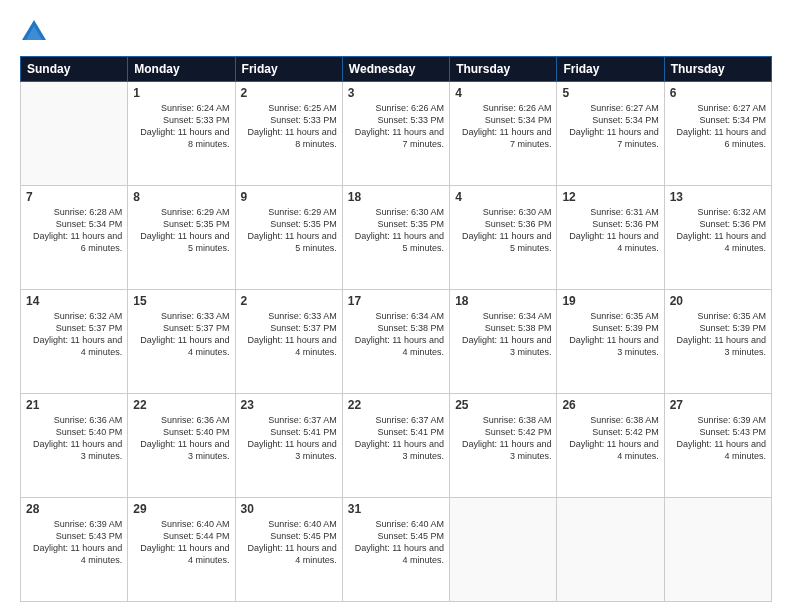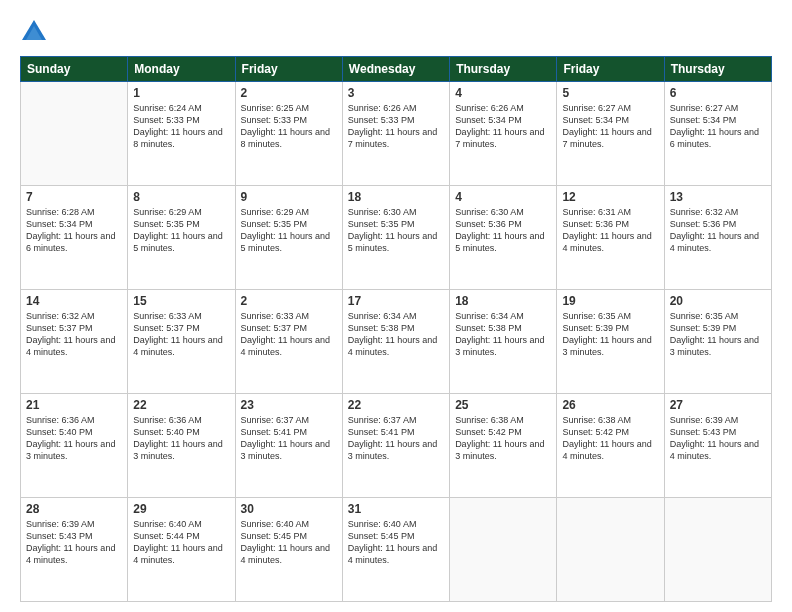--- a/index.html
+++ b/index.html
@@ -59,21 +59,21 @@
     .location {
       font-size: 14px;
       color: #555;
     }
     .calendar {
       width: 100%;
       border-collapse: collapse;
       flex: 1;
     }
     .calendar th {
-      background: #14532d;
+      background: #0f172a;
       color: #fff;
       font-size: 12px;
       font-weight: bold;
       padding: 5px 6px;
       text-align: left;
       border: 1px solid #1a5fa0;
     }
     .calendar td {
       border: 1px solid #ccc;
       vertical-align: top;
@@ -90,20 +90,21 @@
     .day-num {
       font-size: 12px;
       font-weight: bold;
       margin-bottom: 2px;
       display: block;
     }
     .day-info {
       font-size: 9px;
       color: #333;
       line-height: 1.35;
+      text-align: right;
     }
   </style>
 </head>
 <body>
 
 <div class="page">
   <div class="header">
     <div class="logo">
       <svg class="logo-icon" viewBox="0 0 28 28">
         <polygon points="14,2 26,22 2,22" fill="#2176c7"></polygon>

